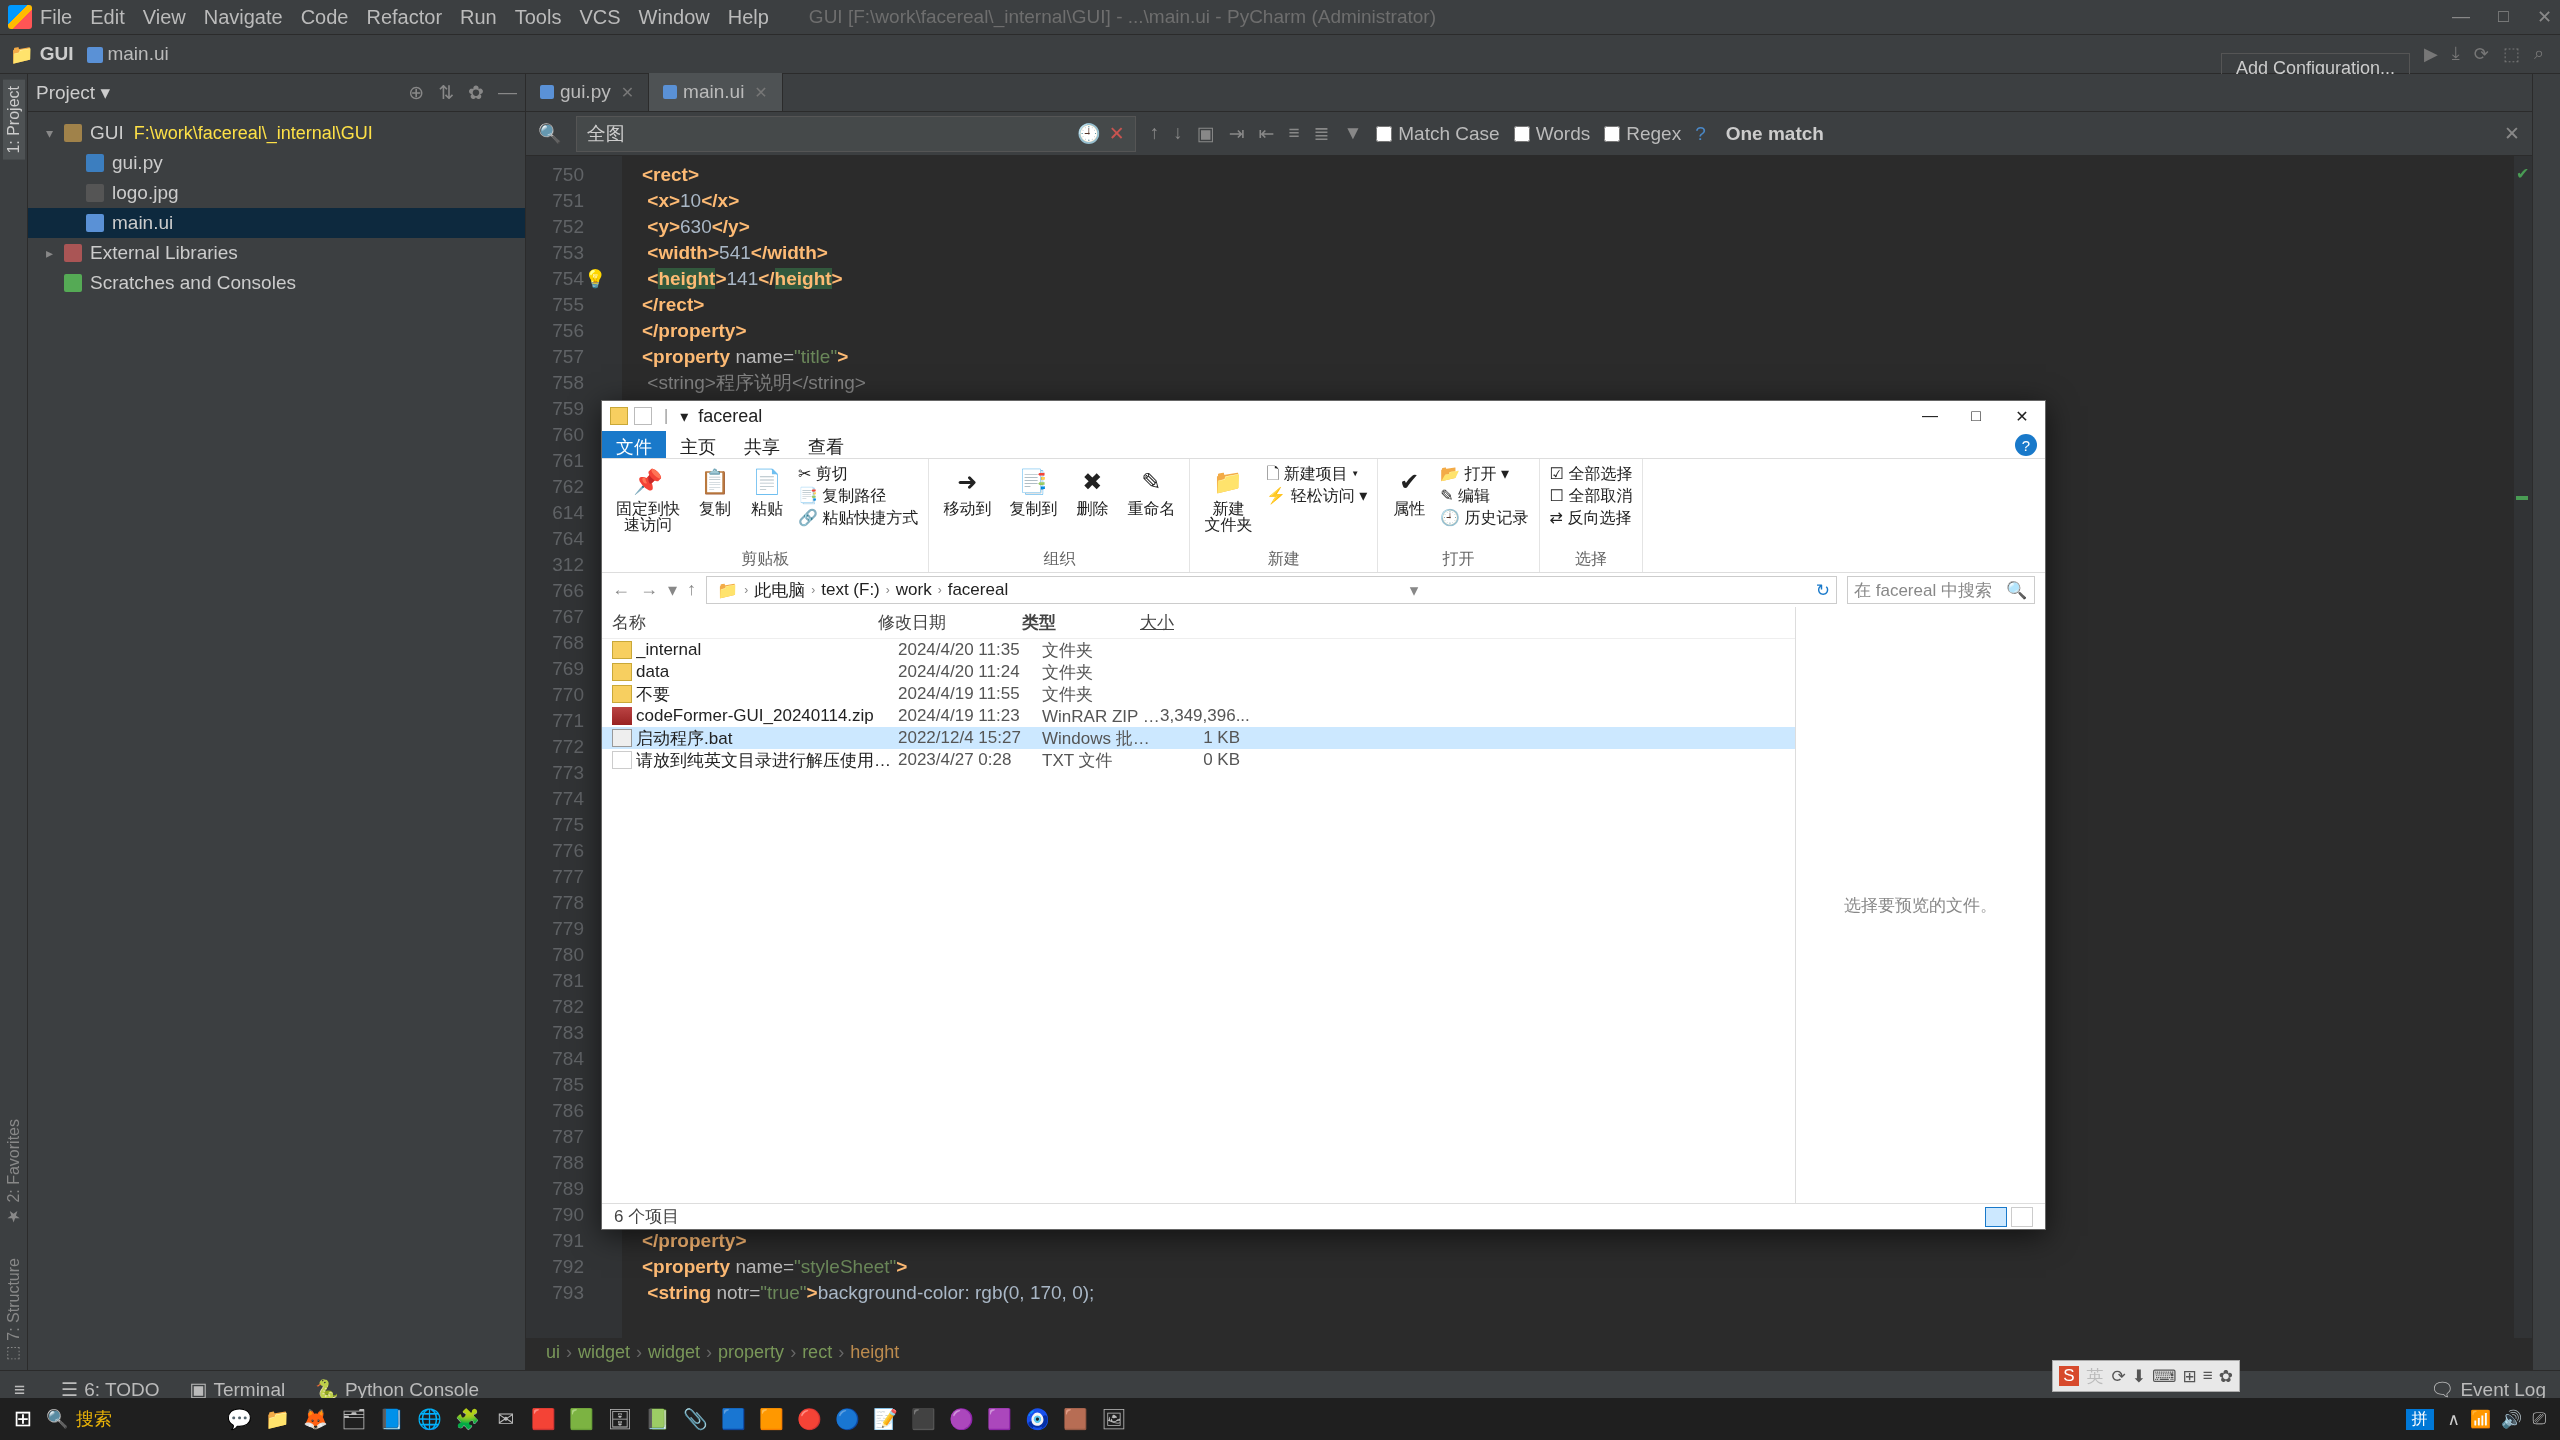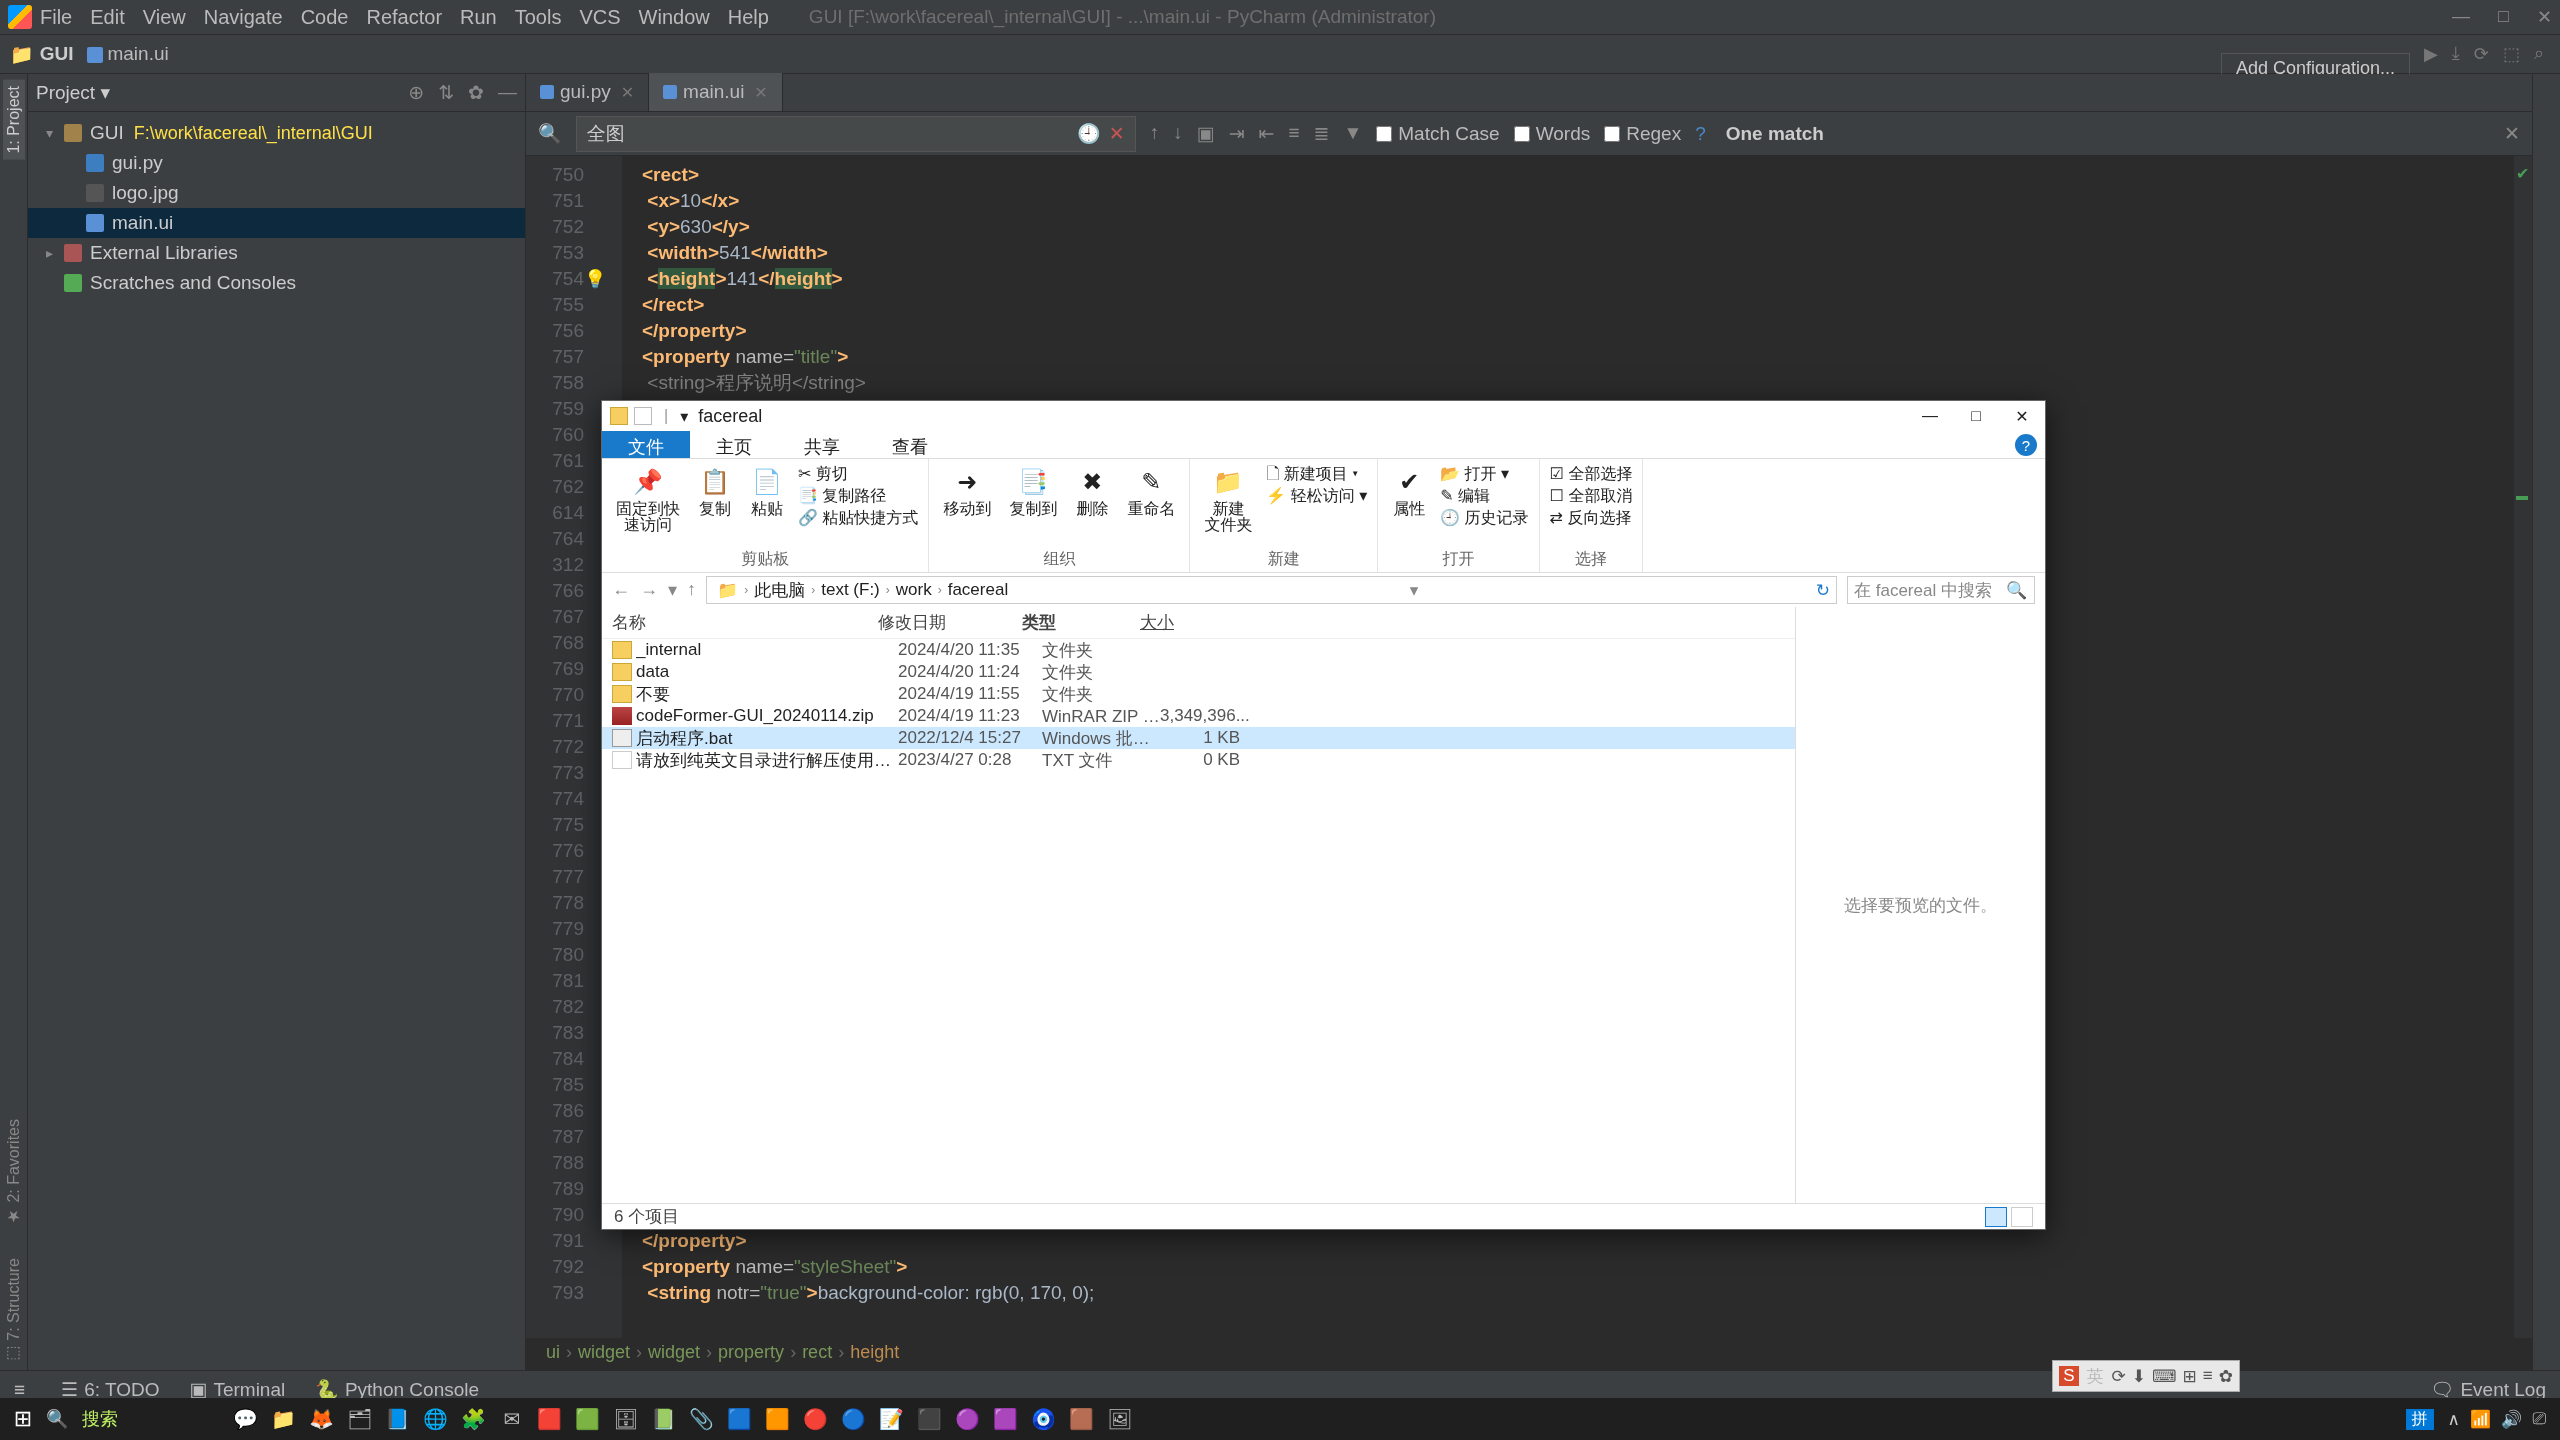--- a/index.html
+++ b/index.html
@@ -91,38 +91,38 @@
 
 
 .status { height: 32px; background: #3c3f41; border-top: 1px solid #2b2b2b; display: flex; align-items: center; padding: 0 12px; font-size: 18px; color: #999; }
 .status .msg { display: flex; align-items: center; gap: 8px; }
 .status .r { margin-left: auto; display: flex; gap: 28px; }
 
 
 .taskbar { position: absolute; bottom: 0; left: 0; right: 0; height: 42px; background: #1f1f1f; display: flex; align-items: center; padding: 0 2px; font-size: 18px; }
 .taskbar .start { width: 42px; height: 42px; display: flex; align-items: center; justify-content: center; color: #fff; font-size: 22px; }
 .taskbar .search { width: 28px; color: #fff; display: flex; justify-content: center; }
-.taskbar .stxt { color: #bef264; margin-left: 10px; width: 140px; }
+.taskbar .stxt { color: #eab308; margin-left: 4px; width: 140px; }
 .taskbar .apps { display: flex; gap: 2px; margin-left: 6px; }
 .taskbar .app { width: 36px; height: 38px; display: flex; align-items: center; justify-content: center; font-size: 20px; }
 .taskbar .tray { margin-left: auto; display: flex; align-items: center; gap: 14px; padding-right: 12px; color: #ccc; font-size: 17px; }
 .taskbar .tray .ime { background: #0078d7; color: #fff; padding: 0 6px; font-size: 16px; }
 
 
 .explorer { position: absolute; left: 601px; top: 400px; width: 1445px; height: 830px; background: #fff; border: 1px solid #666; box-shadow: 0 6px 28px rgba(0,0,0,.6); font-size: 18px; color: #222; display: flex; flex-direction: column; }
 .ex-title { height: 30px; display: flex; align-items: center; padding-left: 8px; background: #fff; }
 .ex-title .qat { display: flex; gap: 6px; align-items: center; font-size: 16px; }
 .ex-title .qat .fico2 { width: 18px; height: 18px; background: #f7cf60; border: 1px solid #c9a838; }
 .ex-title .sep2 { color: #999; margin: 0 6px; }
 .ex-title .name { margin-left: 10px; font-size: 18px; }
 .ex-title .ctrl { margin-left: auto; display: flex; }
 .ex-title .ctrl span { width: 46px; height: 30px; display: flex; align-items: center; justify-content: center; font-size: 16px; }
 
 .ex-tabs { height: 28px; display: flex; border-bottom: 1px solid #ddd; font-size: 18px; }
-.ex-tabs .tb { padding: 4px 26px; }
+.ex-tabs .tb { padding: 4px 14px; }
 .ex-tabs .tb.active { background: #1979ca; color: #fff; }
 .ex-tabs .help { margin-left: auto; width: 32px; background: #1979ca; color: #fff; border-radius: 50%; height: 22px; width: 22px; display: flex; align-items: center; justify-content: center; margin-right: 8px; margin-top: 3px; font-size: 15px; }
 
 .ex-ribbon { height: 114px; border-bottom: 1px solid #ddd; display: flex; }
 .rgrp { border-right: 1px solid #e4e4e4; padding: 4px 10px 0; display: flex; flex-direction: column; font-size: 16px; }
 .rgrp .row { display: flex; gap: 10px; align-items: flex-start; flex: 1; }
 .rgrp .btn { display: flex; flex-direction: column; align-items: center; gap: 2px; padding: 2px 4px; min-width: 42px; }
 .rgrp .btn .bic { width: 34px; height: 34px; display: flex; align-items: center; justify-content: center; font-size: 24px; }
 .rgrp .btn .bl { font-size: 16px; text-align: center; line-height: 16px; }
 .rgrp .mini { font-size: 16px; line-height: 22px; }

